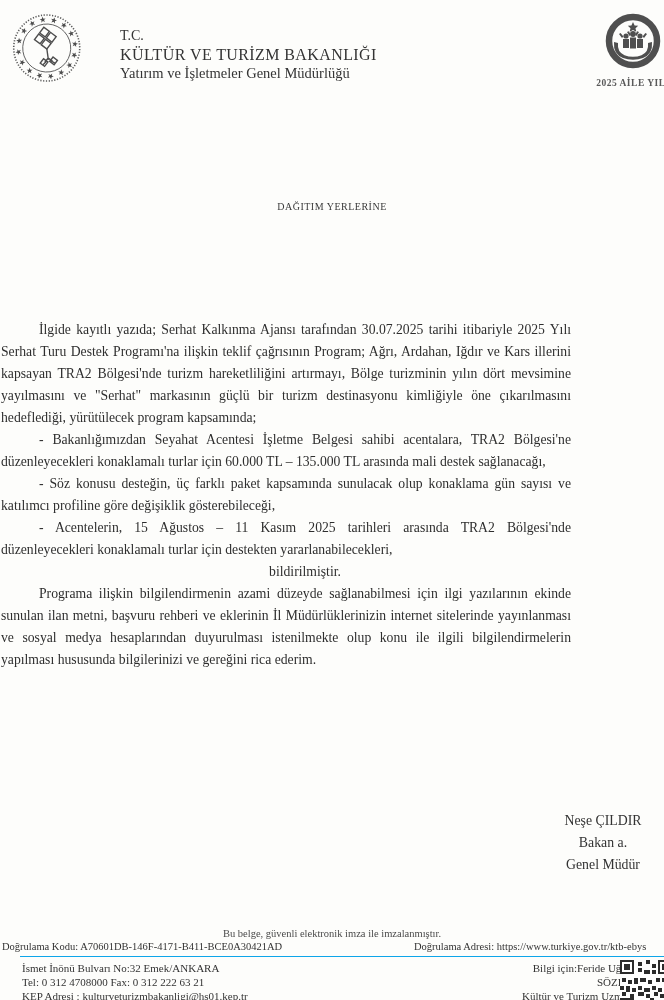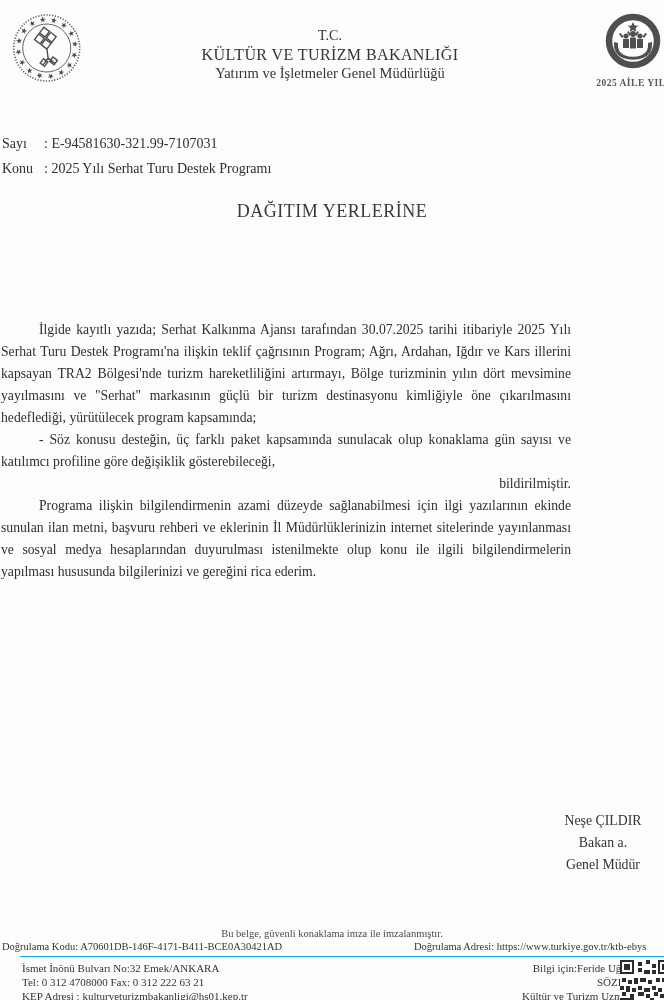--- a/index.html
+++ b/index.html
@@ -2,41 +2,41 @@
 <html><head>
 <meta charset="utf-8">
 <style>
   html,body{margin:0;padding:0;}
   body{width:664px;height:1000px;overflow:hidden;background:#fdfdfb;
        font-family:"Liberation Serif","DejaVu Serif",serif;color:#2e2e2e;position:relative;}
   .page{position:absolute;inset:0;background:#fdfdfb;}
   
   .hdr{position:absolute;top:10px;left:0;width:664px;height:110px;}
   .emblem-left{position:absolute;left:10px;top:0;width:74px;height:80px;}
-  .hdr-text{position:absolute;left:120px;top:16px;width:420px;text-align:center;line-height:19px;color:#343434;}
+  .hdr-text{position:absolute;left:120px;top:16px;width:420px;text-align:left;line-height:19px;color:#343434;}
   .hdr-tc{font-size:14px;}
   .hdr-min{font-size:16px;letter-spacing:.4px;}
   .hdr-dep{font-size:14.5px;}
   .emblem-right{position:absolute;right:-6px;top:2px;width:74px;text-align:center;}
   .emblem-right .cap{font-size:9.5px;font-weight:bold;color:#5a5a5a;letter-spacing:.5px;white-space:nowrap;}
   
   .meta{position:absolute;top:131px;left:2px;font-size:14px;line-height:25px;}
   .meta-row{display:flex;}
   .meta-label{width:42px;}
   
-  .recipient{position:absolute;top:201px;left:0;width:664px;text-align:center;font-size:18px;letter-spacing:.5px;color:#3a3a3a;}
+  .recipient{position:absolute;top:201px;left:0;width:664px;text-align:center;font-size:10px;letter-spacing:.5px;color:#3a3a3a;}
   
   .ilgi{position:absolute;top:252px;left:2px;width:660px;display:flex;font-size:13.8px;line-height:23px;}
   .ilgi-label{width:40px;flex:none;}
   .ilgi-colon{width:12px;flex:none;}
   .ilgi-text{flex:1;}
   
   .bodytxt{position:absolute;top:319px;left:1px;width:570px;font-size:13.7px;line-height:22px;color:#2e2e2e;}
   .bodytxt p{margin:0;text-indent:38px;text-align:justify;}
-  .bodytxt p.noj{text-align:right;}
+  .bodytxt p.noj{text-align:center;}
   
   .sig{position:absolute;top:810px;right:-14px;width:150px;text-align:center;font-size:13.8px;line-height:22px;color:#333;}
   
   .esign{position:absolute;top:928px;left:0;width:664px;text-align:center;font-size:10.5px;color:#4a4a4a;}
   .verify{position:absolute;top:941px;left:2px;width:700px;font-size:10.5px;color:#333;white-space:nowrap;}
   .verify .addr{position:absolute;left:412px;top:0;}
   .addr-sec{position:absolute;top:956px;left:0;width:664px;border-top:1px solid #0ea5e9;padding-top:3px;font-size:11px;color:#333;line-height:14px;margin-left:20px;}
   .addr-left{position:absolute;left:2px;top:4px;}
   .contact{position:absolute;right:48px;top:4px;text-align:right;}
   .kep a,.kep span.lnk{text-decoration:underline;color:#333;}
@@ -101,48 +101,40 @@
             <circle cx="38" cy="24" r="2.6"></circle>
           <path d="M21 27 l6 0 0 9 -6 0z M28 25.5 l6 0 0 11 -6 0z M35 27 l6 0 0 9 -6 0z"></path>
           <path d="M20 26 l-3 -4 1.6 -1 2.8 3.4z M42 26 l3 -4 -1.6 -1 -2.8 3.4z M27.5 24 l-2.5 -4 1.8 -.8 2 3.4z M34.5 24 l2.5 -4 -1.8 -.8 -2 3.4z"></path>
         </g>
         <path d="M12 30 q-1 12 9 16 q4.5 1.8 10 1.8 q5.5 0 10 -1.8 q10 -4 9 -16 l-4 1 q1 9 -6.5 12.2 q-4 1.6 -8.5 1.6 q-4.5 0 -8.5 -1.6 q-7.5 -3.2 -6.5 -12.2 z" fill="#4f4f4f"></path>
       </svg>
       <div class="cap">2025 AİLE YILI</div>
     </div>
   </div>
 
-  <div class="meta">
-    <div class="meta-row">
-      <span class="meta-label">Sayı</span>
-      <span>: E-94581630-321.99-7107031</span>
-    </div>
-    <div class="meta-row">
-      <span class="meta-label">Konu</span>
-      <span>: 2025 Yılı Serhat Turu Destek Programı</span>
-    </div>
-  </div>
 
   <div class="recipient">DAĞITIM YERLERİNE</div>
 
 
   <div class="bodytxt">
     <p>İlgide kayıtlı yazıda; Serhat Kalkınma Ajansı tarafından 30.07.2025 tarihi itibariyle 2025 Yılı Serhat Turu Destek Programı'na ilişkin teklif çağrısının Program; Ağrı, Ardahan, Iğdır ve Kars illerini kapsayan TRA2 Bölgesi'nde turizm hareketliliğini artırmayı, Bölge turizminin yılın dört mevsimine yayılmasını ve "Serhat" markasının güçlü bir turizm destinasyonu kimliğiyle öne çıkarılmasını hedeflediği, yürütülecek program kapsamında;</p>
+    <p>- Bakanlığımızdan Seyahat Acentesi İşletme Belgesi sahibi acentalara, TRA2 Bölgesi'ne düzenleyecekleri konaklamalı turlar için 60.000 TL – 135.000 TL arasında mali destek sağlanacağı,</p>
     <p>- Söz konusu desteğin, üç farklı paket kapsamında sunulacak olup konaklama gün sayısı ve katılımcı profiline göre değişiklik gösterebileceği,</p>
+    <p>- Acentelerin, 15 Ağustos – 11 Kasım 2025 tarihleri arasında TRA2 Bölgesi'nde düzenleyecekleri konaklamalı turlar için destekten yararlanabilecekleri,</p>
     <p class="noj">bildirilmiştir.</p>
     <p>Programa ilişkin bilgilendirmenin azami düzeyde sağlanabilmesi için ilgi yazılarının ekinde sunulan ilan metni, başvuru rehberi ve eklerinin İl Müdürlüklerinizin internet sitelerinde yayınlanması ve sosyal medya hesaplarından duyurulması istenilmekte olup konu ile ilgili bilgilendirmelerin yapılması hususunda bilgilerinizi ve gereğini rica ederim.</p>
   </div>
 
   <div class="sig">
     <div>Neşe ÇILDIR</div>
     <div>Bakan a.</div>
     <div>Genel Müdür</div>
   </div>
 
-  <div class="esign">Bu belge, güvenli konaklama imza ile imzalanmıştır.</div>
+  <div class="esign">Bu belge, güvenli elektronik imza ile imzalanmıştır.</div>
 
   <div class="verify">
     <span>Doğrulama Kodu:</span>
     <span>A70601DB-146F-4171-B411-BCE0A30421AD</span>
     <span class="addr">
       <span>Doğrulama Adresi:</span>
       <span>https://www.turkiye.gov.tr/ktb-ebys</span>
     </span>
   </div>
 

